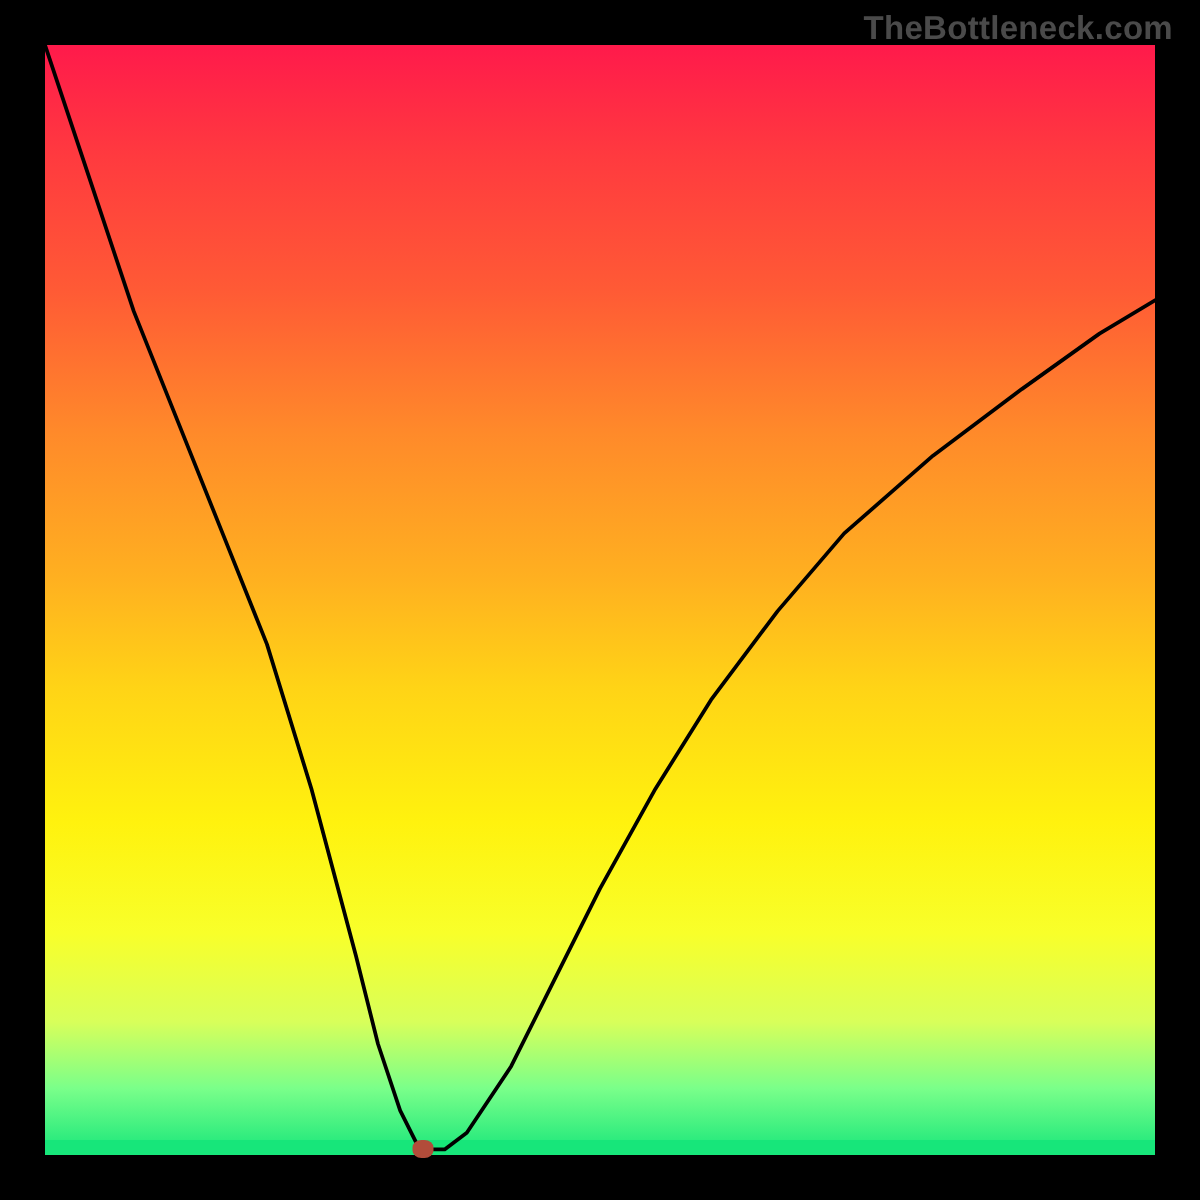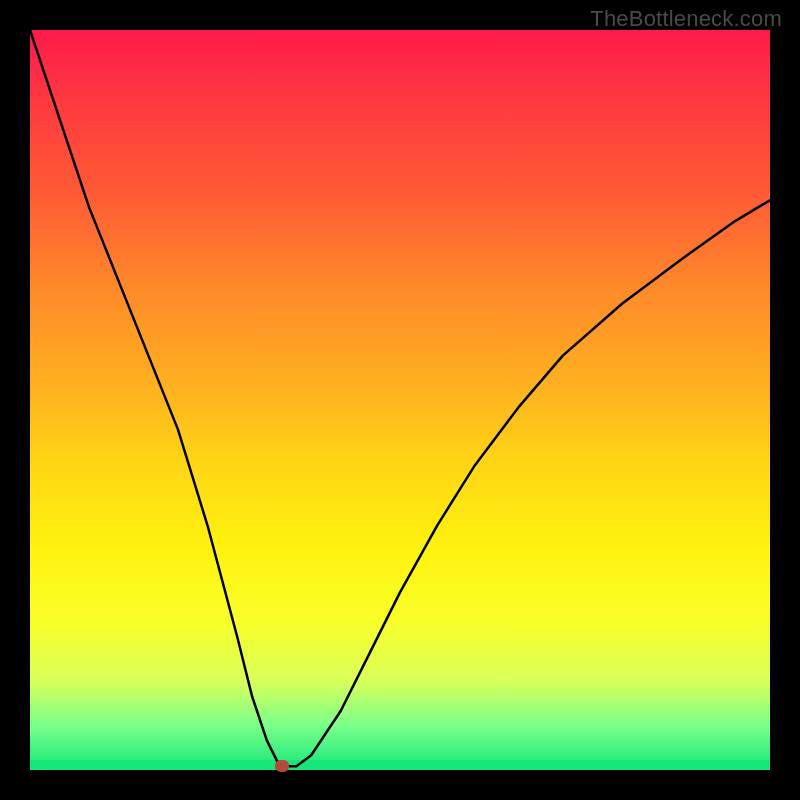--- a/index.html
+++ b/index.html
@@ -17,21 +17,21 @@
   width: 800px;
   height: 800px;
   background: #000;
 }
 .watermark {
   position: absolute;
   top: 6px;
   right: 18px;
   color: #4a4a4a;
   font-size: 22px;
-  font-weight: 400;
+  font-weight: 700;
   letter-spacing: 0.2px;
   z-index: 4;
   text-align: center;
 }
 .plot-area {
   position: absolute;
   left: 30px;
   top: 30px;
   width: 740px;
   height: 740px;

